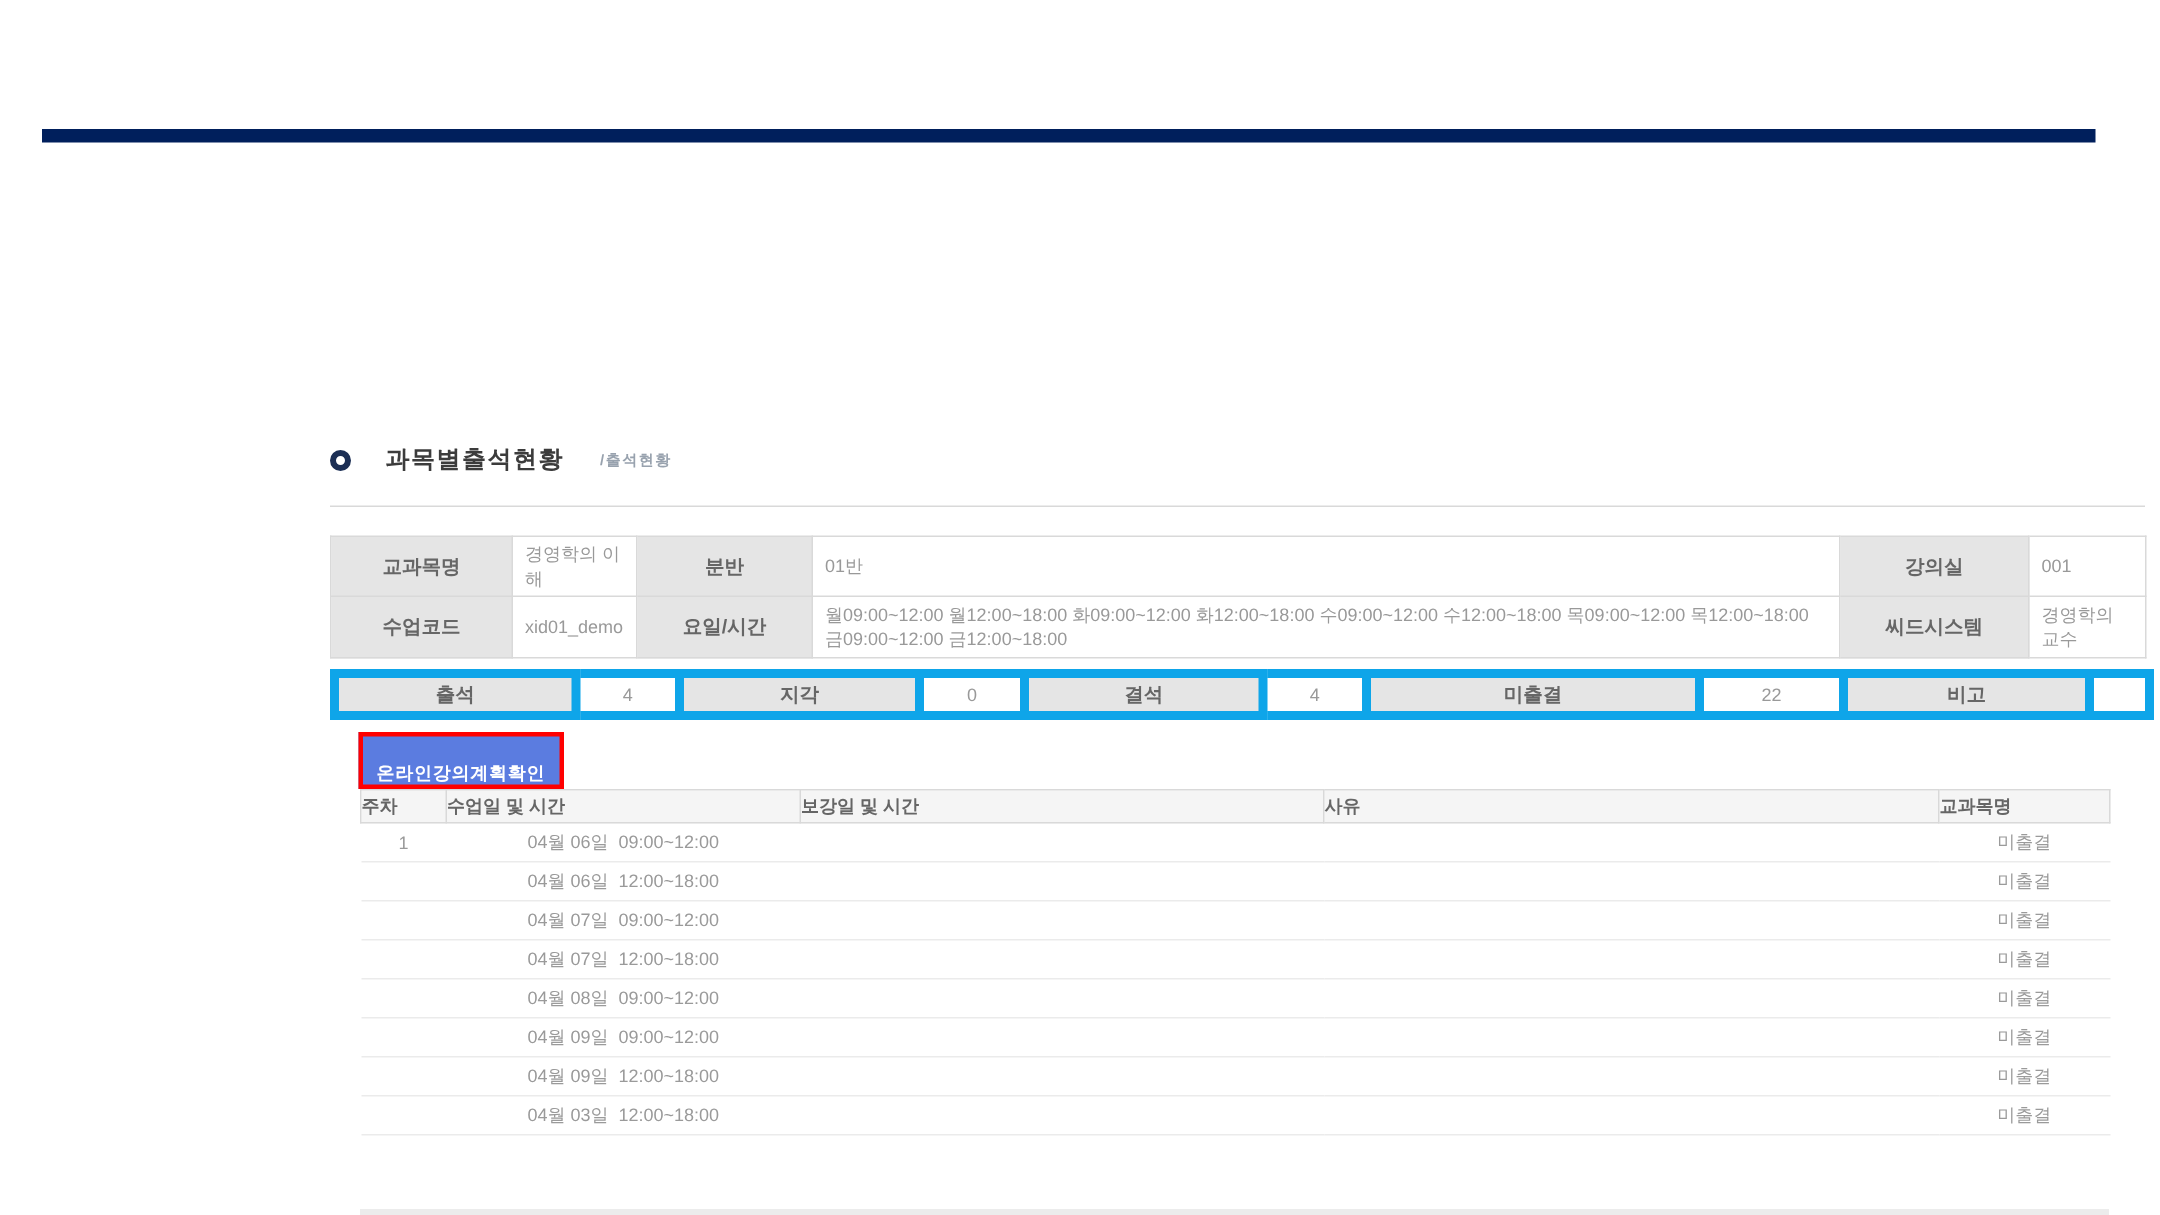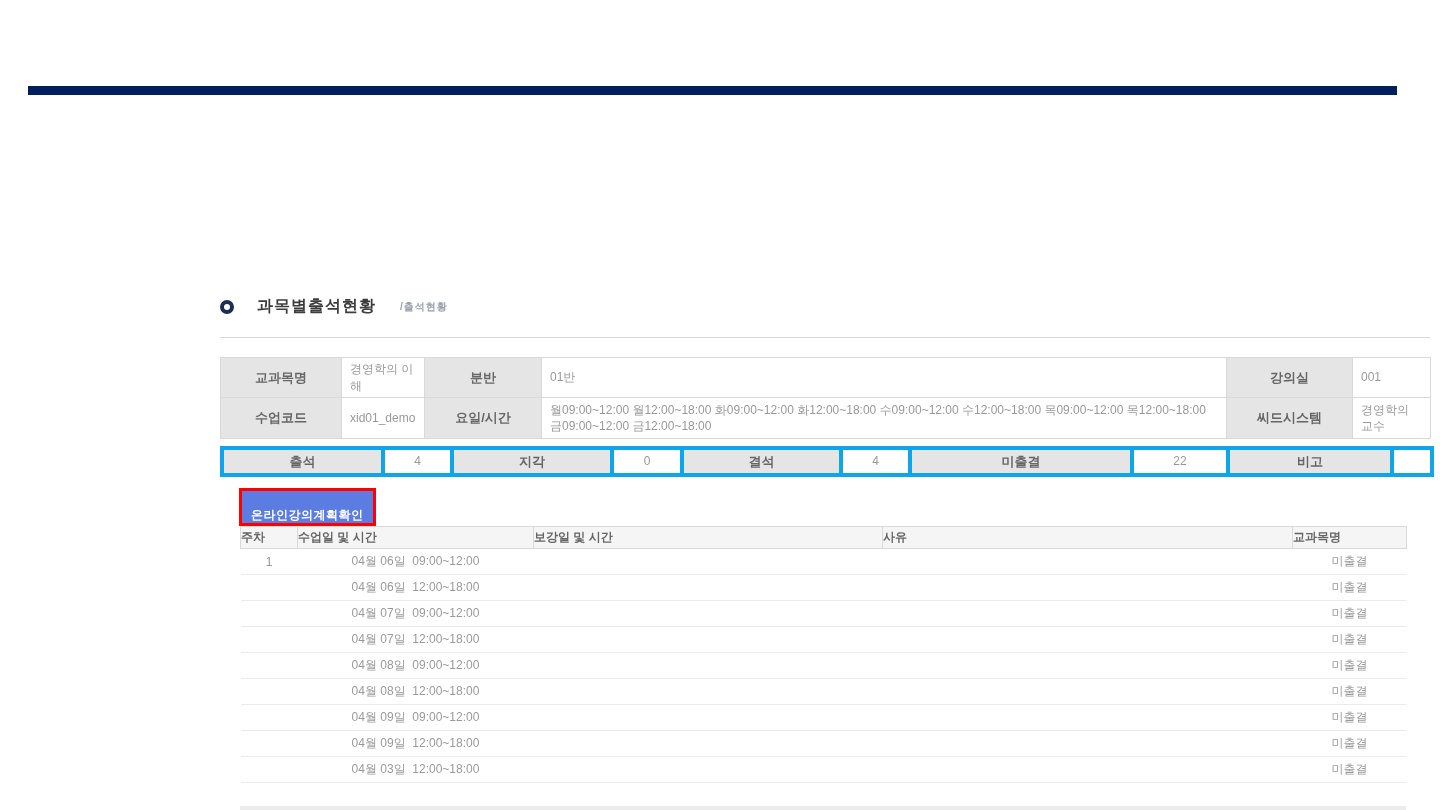--- a/index.html
+++ b/index.html
@@ -22,21 +22,21 @@
 
   .info-table { position:absolute; left:220px; top:357px; width:1210px; }
   .info-table td { border:1px solid #d9d9d9; }
   .info-table tr.r1 td { height:40px; }
   .info-table tr.r2 td { height:41px; }
 
   td.lbl { background:#e5e5e5; color:#666; font-weight:bold; font-size:13px; text-align:center; padding:2px 4px; }
   td.val { color:#999; font-size:12px; text-align:left; padding:2px 8px; line-height:1.35; }
 
   .summary-table { position:absolute; left:220px; top:446px; width:1210px; }
-  .summary-table td { border:4px solid #0ea5e9; height:27px; }
+  .summary-table td { border:6px solid #0ea5e9; height:27px; }
   .summary-table td.val { text-align:center; padding:0; }
 
   .plan-button {
     position:absolute; left:239px; top:488px; height:30px;
     background:#5b7ce0; color:#ffffff; font-weight:bold; font-size:12px;
     border:3px solid #ff0000; padding:16px 9px; cursor:pointer;
     font-family:inherit; letter-spacing:0.5px;
   }
 
   .att-table { position:absolute; left:240px; top:526px; width:1166px; }
@@ -173,27 +173,20 @@
   </tr>
 
   <tr>
     <td></td>
     <td>04월 08일&nbsp;&nbsp;09:00~12:00</td>
     <td></td>
     <td></td>
     <td>미출결</td>
   </tr>
 
-  <tr>
-    <td></td>
-    <td>04월 08일&nbsp;&nbsp;12:00~18:00</td>
-    <td></td>
-    <td></td>
-    <td>미출결</td>
-  </tr>
 
   <tr>
     <td></td>
     <td>04월 09일&nbsp;&nbsp;09:00~12:00</td>
     <td></td>
     <td></td>
     <td>미출결</td>
   </tr>
 
   <tr>

